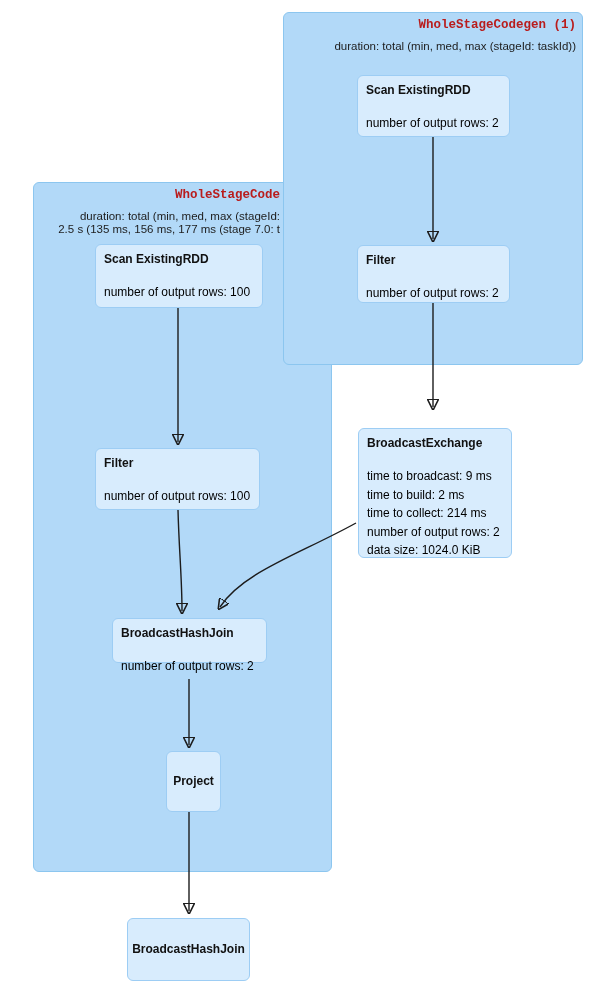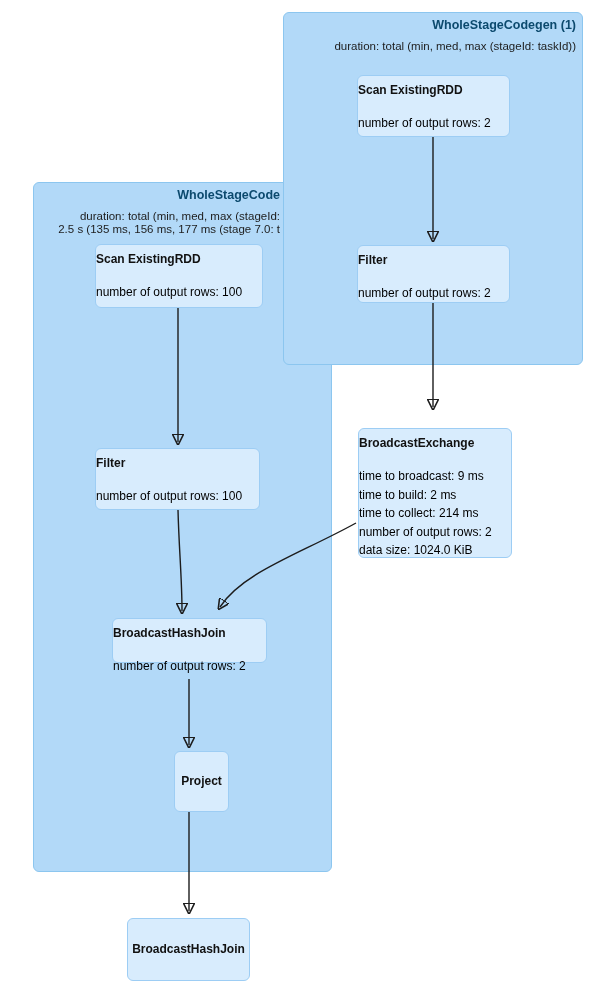--- a/index.html
+++ b/index.html
@@ -16,32 +16,32 @@
     font-family:"Liberation Sans", sans-serif;color:var(--text);
   }
   .cluster{
     position:absolute;background:var(--cluster-fill);
     border:1px solid var(--cluster-border);border-radius:6px;box-sizing:border-box;
   }
   .cluster-left{left:33px;top:182px;width:299px;height:690px;z-index:1;}
   .cluster-right{left:283px;top:12px;width:300px;height:353px;z-index:2;}
   .cluster-title{
     position:absolute;top:5px;white-space:nowrap;
-    font-size:12.5px;font-weight:bold;color:#0c4a6e;
+    font-size:12.5px;font-weight:bold;color:#b91c1c;font-family:Liberation Mono, monospace;
   }
   .cluster-duration{
     position:absolute;top:27px;white-space:nowrap;text-align:right;
     font-size:11.5px;line-height:13px;color:#1d1d1d;
   }
   .align-right-6{right:6px;text-align:right;}
   .align-right-51{right:51px;text-align:right;}
   .node{
     position:absolute;z-index:3;box-sizing:border-box;
     background:var(--node-fill);border:1px solid var(--node-border);border-radius:6px;
-    padding:7px 0;font-size:12px;
+    padding:7px 8px;font-size:12px;
   }
   .node-title{font-weight:bold;line-height:15px;margin-bottom:16px;white-space:nowrap;color:#111;}
   .node-metric{line-height:18.5px;white-space:nowrap;color:#000000;}
   .node-plain{display:flex;align-items:center;justify-content:center;padding:0;}
   .node-plain .node-title{margin:0;}
   .edges{position:absolute;left:0;top:0;width:614px;height:997px;z-index:4;pointer-events:none;color:var(--edge);}
   .edges path{stroke:currentColor;stroke-width:1.4;fill:none;}
 </style>
 </head>
 <body>
@@ -105,21 +105,21 @@
   <div class="node" style="left:95px;top:448px;width:165px;height:62px;">
     <div class="node-title">Filter</div>
     <div class="node-metric">number of output rows: 100</div>
   </div>
 
   <div class="node" style="left:112px;top:618px;width:155px;height:45px;">
     <div class="node-title">BroadcastHashJoin</div>
     <div class="node-metric">number of output rows: 2</div>
   </div>
 
-  <div class="node node-plain" style="left:174px;top:751px;width:55px;height:61px;">
+  <div class="node node-plain" style="left:166px;top:751px;width:55px;height:61px;">
     <div class="node-title">Project</div>
   </div>
 
   <div class="node node-plain" style="left:127px;top:918px;width:123px;height:63px;">
     <div class="node-title">BroadcastHashJoin</div>
   </div>
 
 </div>
 
 </body></html>

